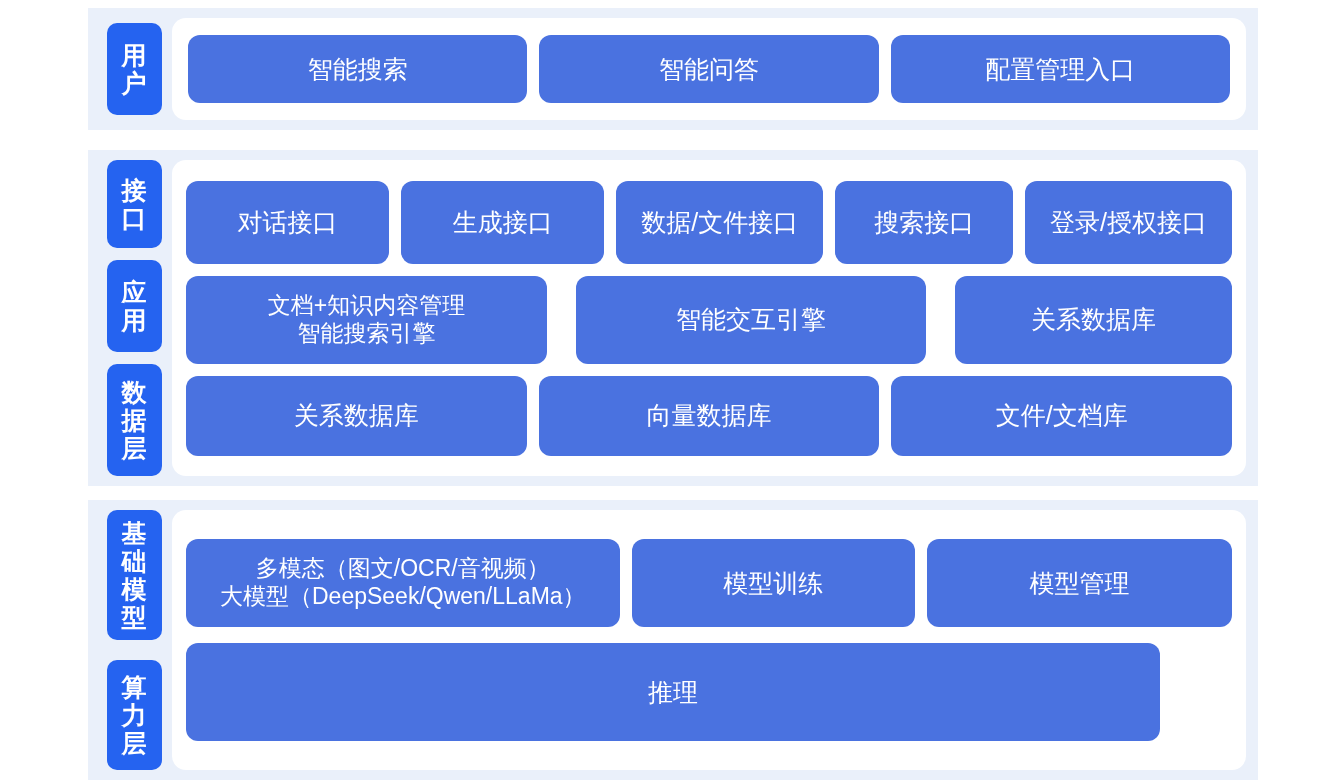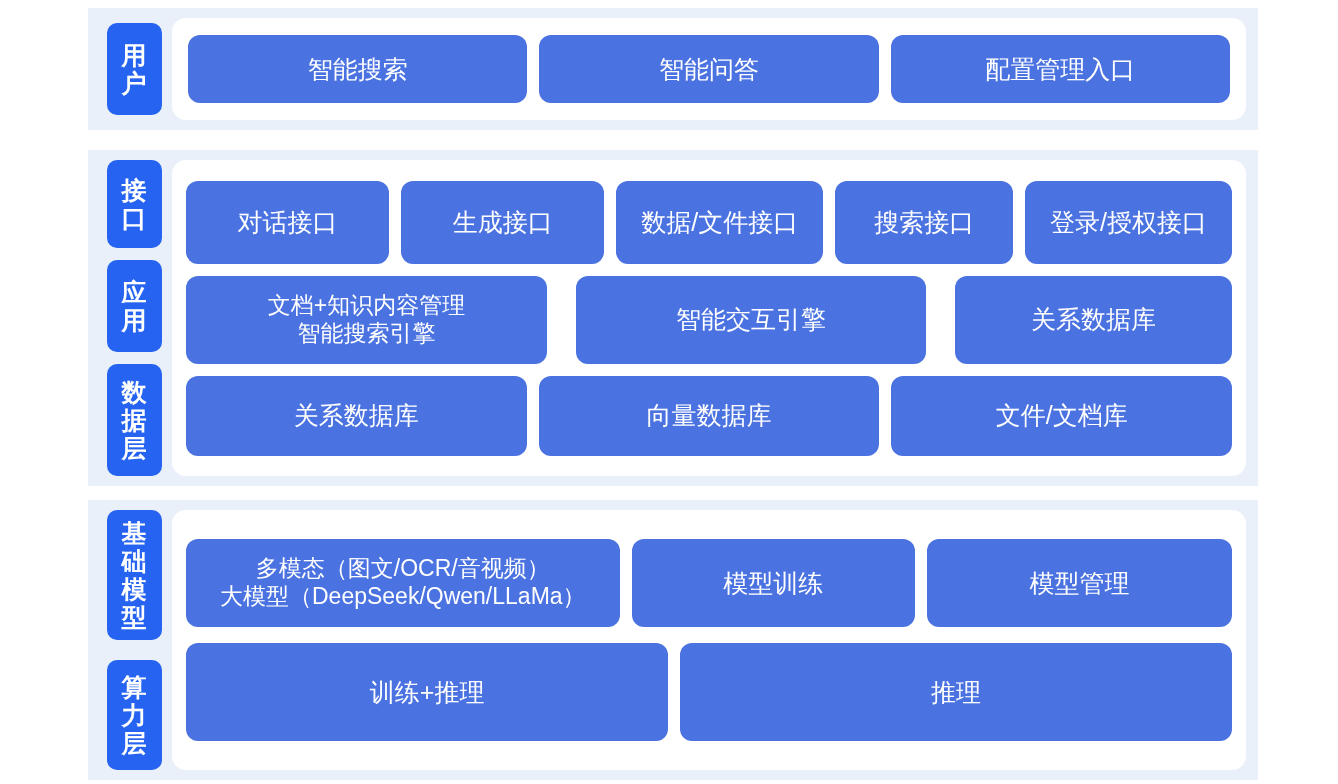--- a/index.html
+++ b/index.html
@@ -255,23 +255,20 @@
         <div class="box">
           <span class="ln">模型训练</span>
         </div>
         <div class="box">
           <span class="ln">模型管理</span>
         </div>
       </div>
 
       <div class="row r-compute">
         <div class="box">
-          <span class="ln">训练+推理</span>
-        </div>
-        <div class="box">
           <span class="ln">推理</span>
         </div>
       </div>
 
     </div>
   </div>
 
 </div>
 
 </body></html>

